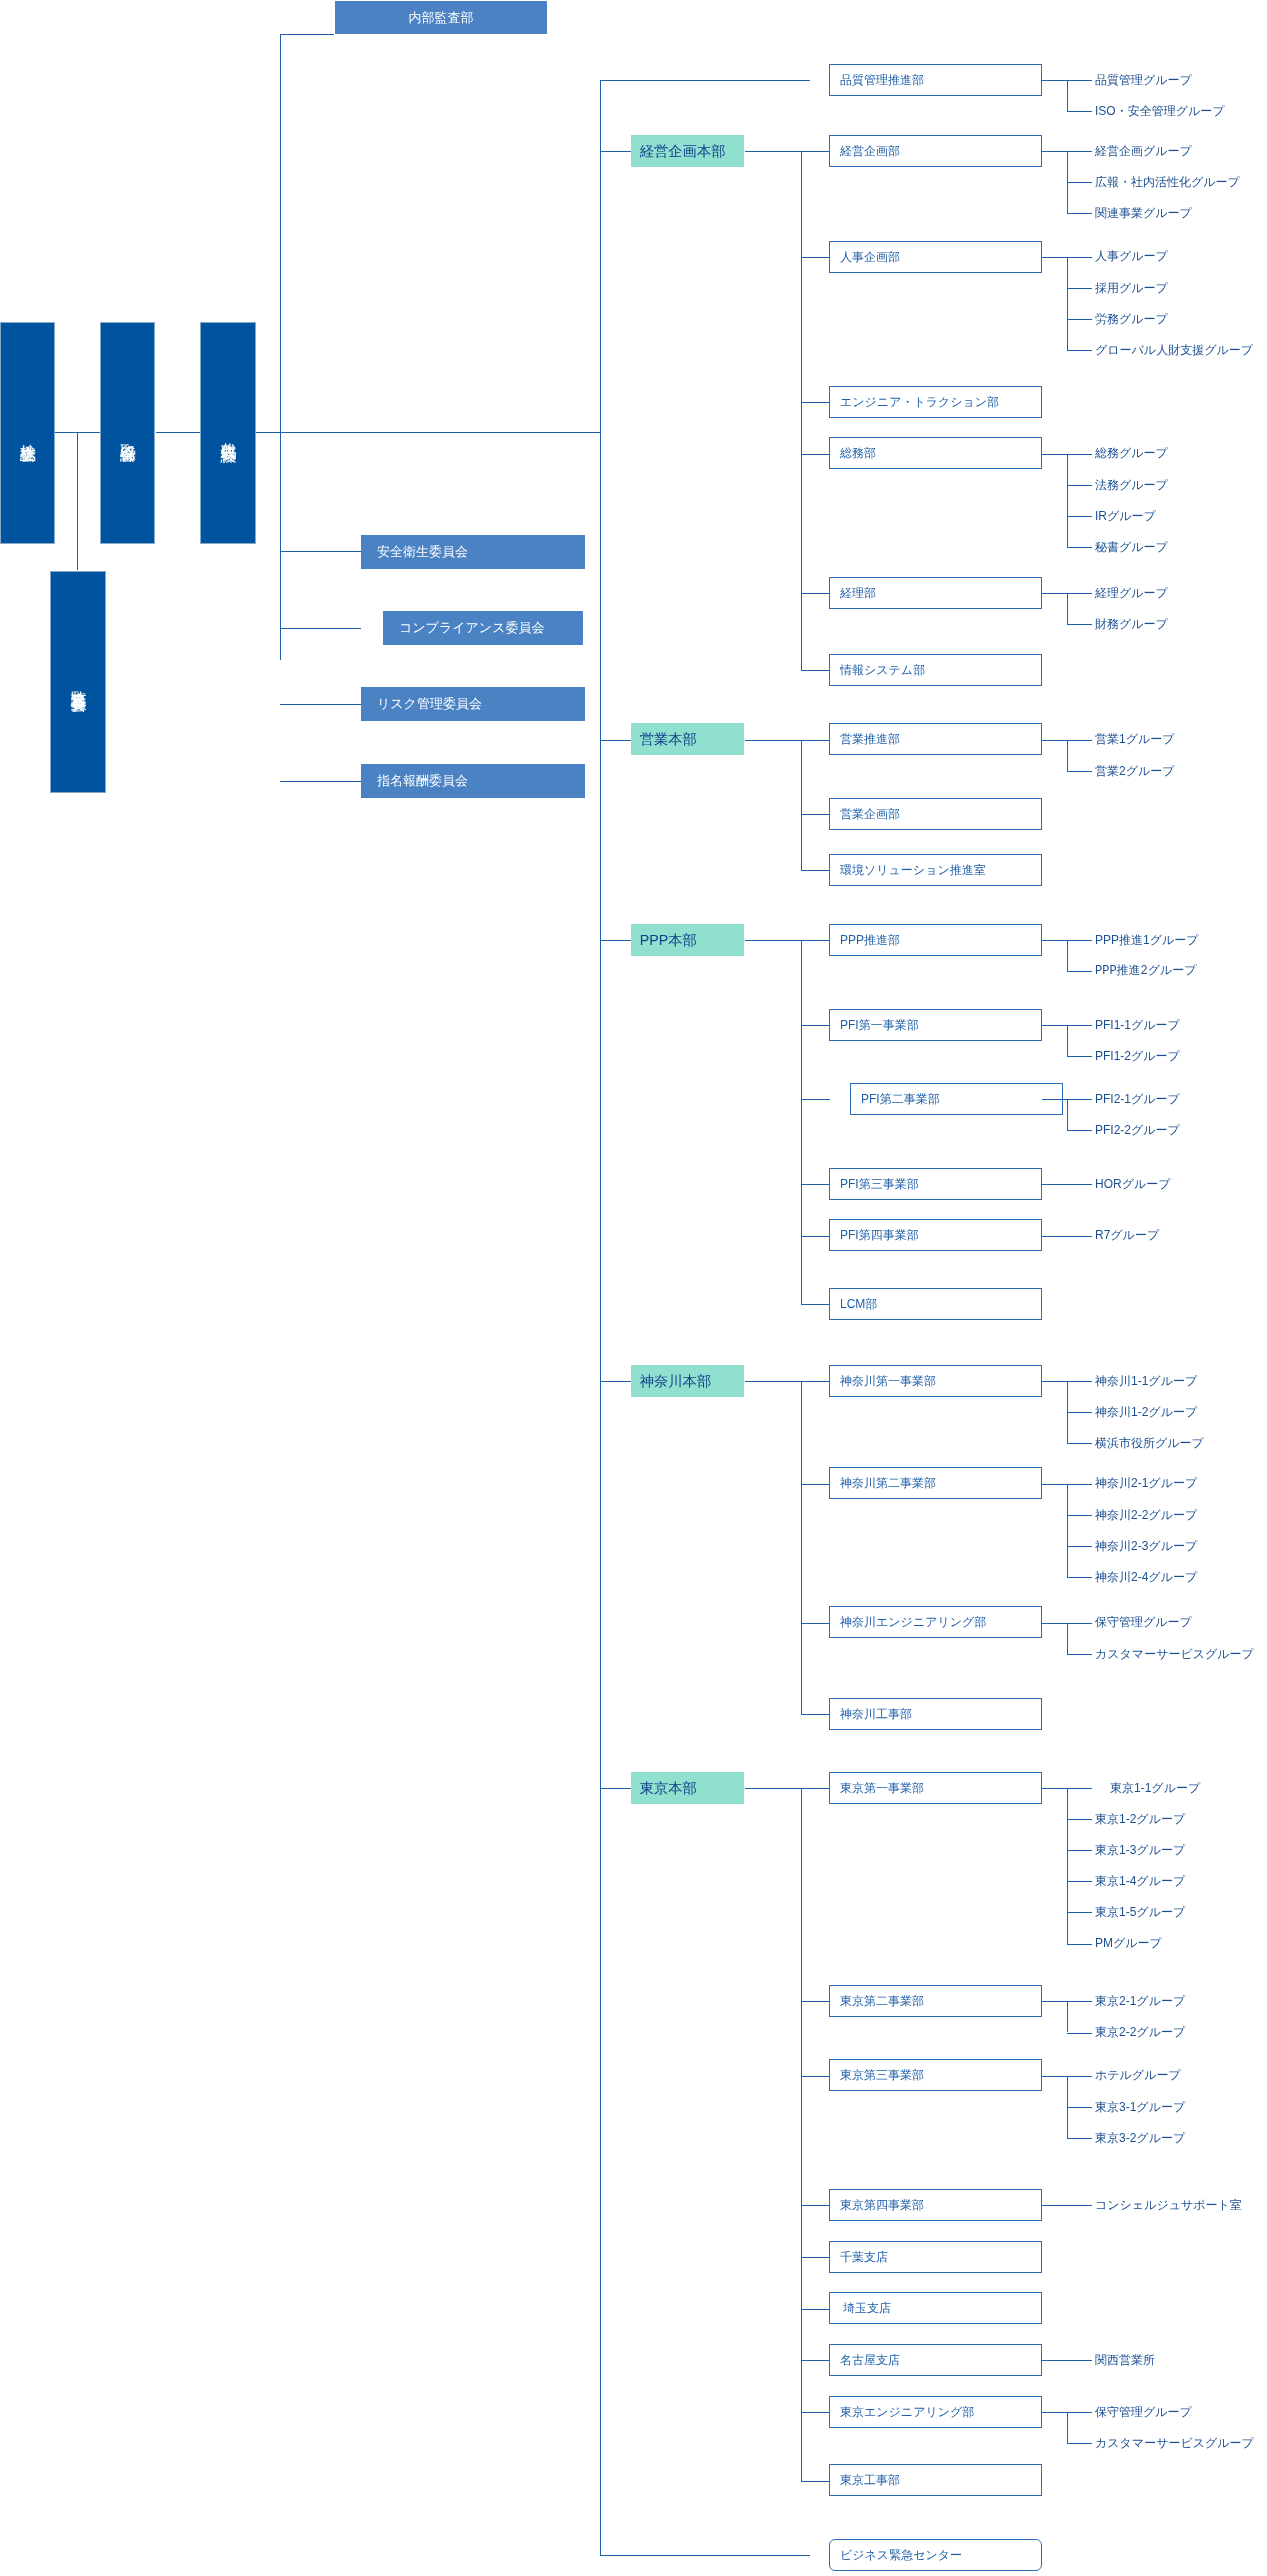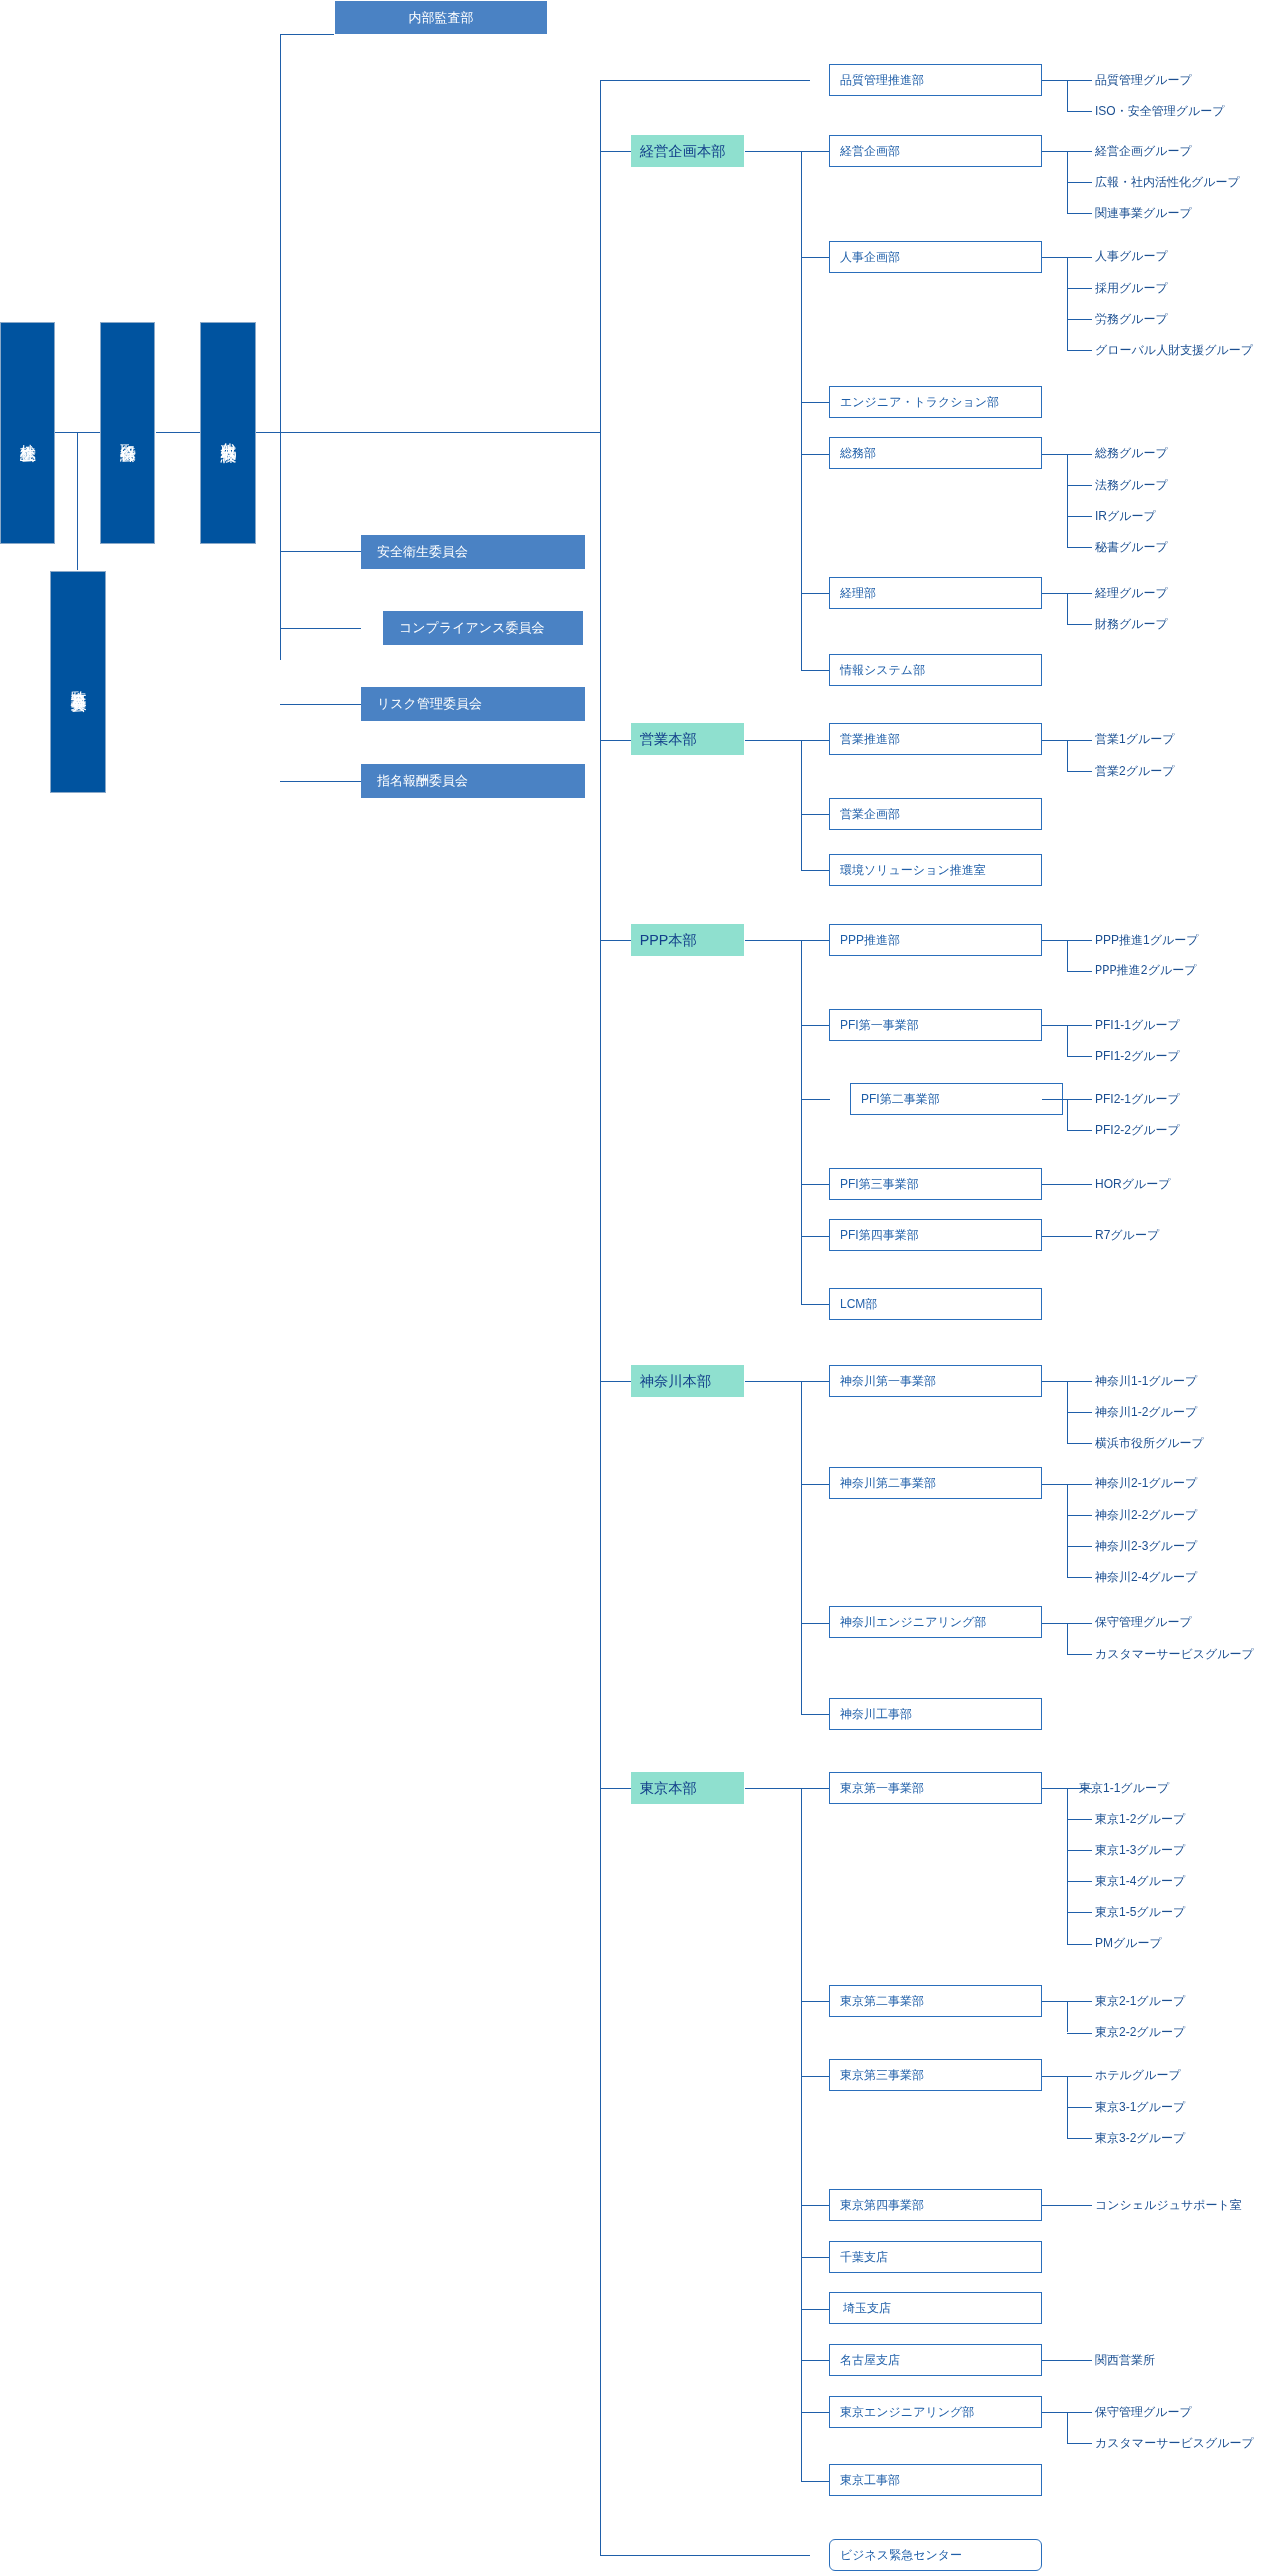--- a/index.html
+++ b/index.html
@@ -359,21 +359,21 @@
   <div class="dept" style="left:829px; top:1772px; width:213px; height:32px;">
     <span>東京第一事業部</span>
   </div>
   <div class="ln lnh" style="left:1042px; top:1788px; width:50px;"></div>
   <div class="ln lnv" style="left:1067px; top:1788px; height:156px;"></div>
   <div class="ln lnh" style="left:1067px; top:1819px; width:25px;"></div>
   <div class="ln lnh" style="left:1067px; top:1850px; width:25px;"></div>
   <div class="ln lnh" style="left:1067px; top:1881px; width:25px;"></div>
   <div class="ln lnh" style="left:1067px; top:1912px; width:25px;"></div>
   <div class="ln lnh" style="left:1067px; top:1944px; width:25px;"></div>
-  <div class="grp" style="left:1079px; top:1782px;">東京1-1グループ</div>
+  <div class="grp" style="left:1110px; top:1782px;">東京1-1グループ</div>
   <div class="grp" style="left:1095px; top:1813px;">東京1-2グループ</div>
   <div class="grp" style="left:1095px; top:1844px;">東京1-3グループ</div>
   <div class="grp" style="left:1095px; top:1875px;">東京1-4グループ</div>
   <div class="grp" style="left:1095px; top:1906px;">東京1-5グループ</div>
   <div class="grp" style="left:1095px; top:1937px;">PMグループ</div>
 
   <div class="ln lnh" style="left:801px; top:2001px; width:29px;"></div>
   <div class="dept" style="left:829px; top:1985px; width:213px; height:32px;">
     <span>東京第二事業部</span>
   </div>

